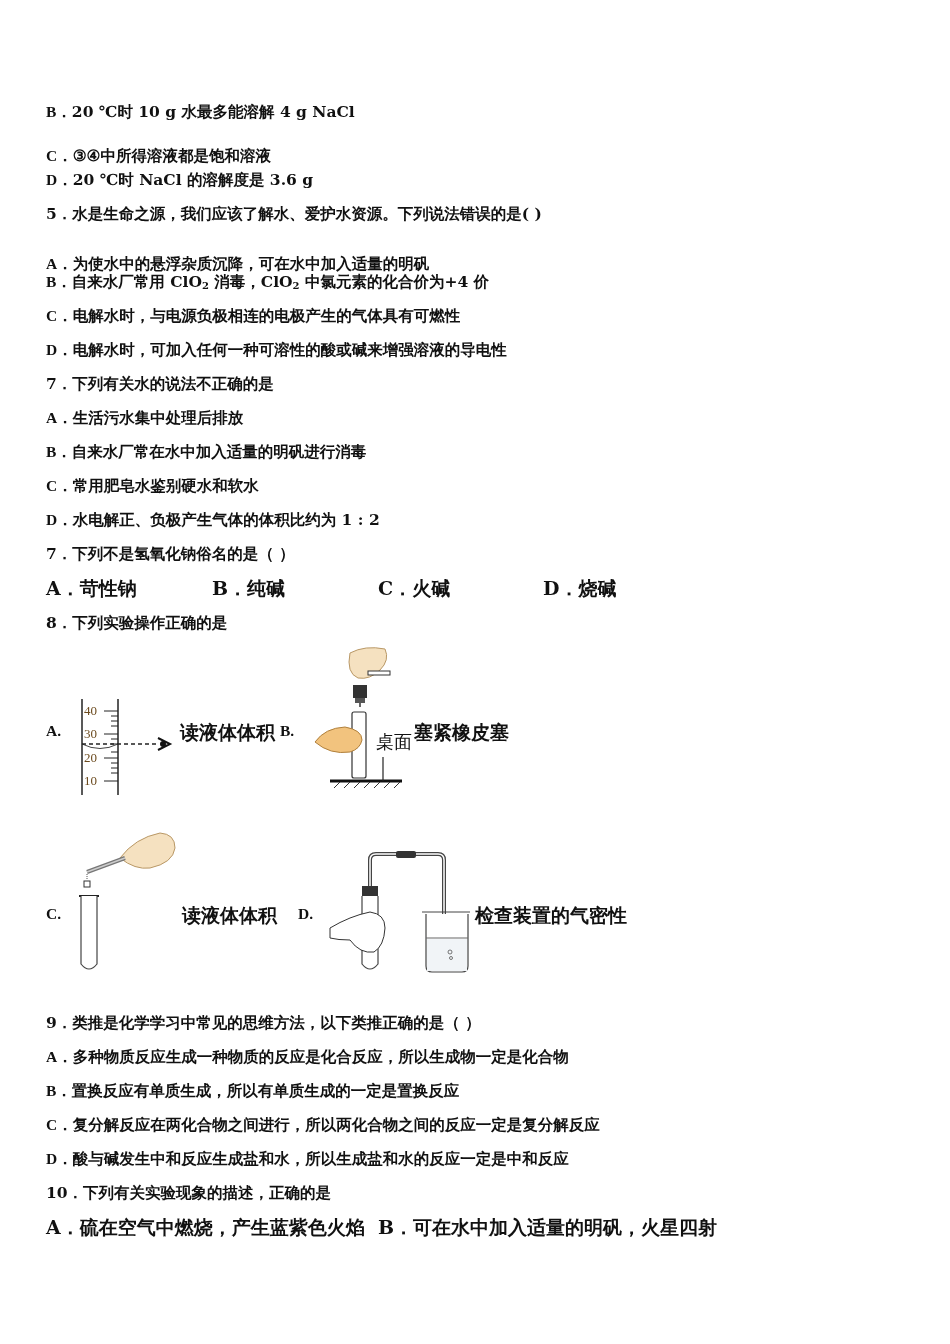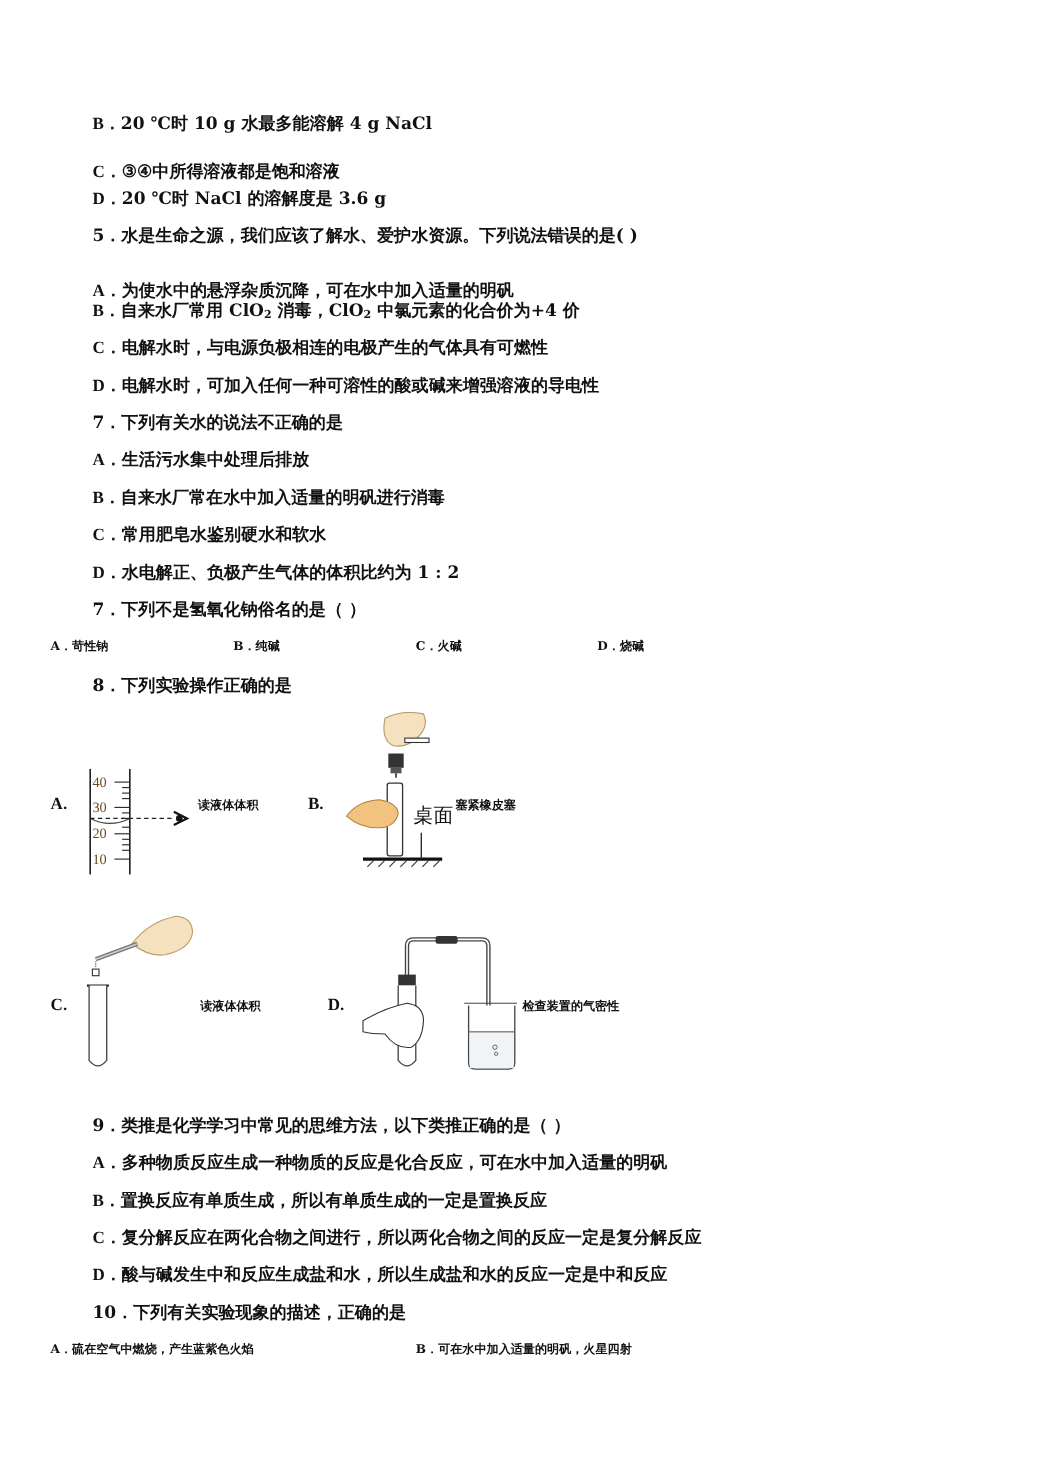--- a/index.html
+++ b/index.html
@@ -1,20 +1,20 @@
 <!DOCTYPE html>
 <html><head>
   <meta charset="utf-8">
   <style>
     html, body { margin: 0; padding: 0; background: #ffffff; }
     body { width: 950px; height: 1344px; position: relative; overflow: hidden;
            font-family: "DejaVu Serif", "Liberation Serif", serif; color: #111; }
-    .line { position: absolute; left: 46px; font-size: 15.5px; line-height: 20px; white-space: nowrap; font-weight: bold; margin-left: 38px; }
+    .line { position: absolute; left: 46px; font-size: 15.5px; line-height: 20px; white-space: nowrap; font-weight: bold; }
     .line .lab { font-family: "Liberation Serif", serif; font-weight: bold; }
-    .abs { position: absolute; white-space: nowrap; font-size: 11px; font-weight: bold; line-height: 20px; }
+    .abs { position: absolute; white-space: nowrap; font-size: 19px; font-weight: bold; line-height: 20px; }
     sub { font-size: 10px; vertical-align: -2px; }
     svg { position: absolute; overflow: visible; }
     .fig-label { position: absolute; font-family: "Liberation Serif", serif; font-weight: bold; font-size: 15.5px; }
   </style>
 </head>
 <body>
 
 <div class="line" style="top:102px">
   <span class="lab">B．</span><span>20 ℃时 10 g 水最多能溶解 4 g NaCl</span>
 </div>
@@ -158,21 +158,21 @@
   <line x1="92" y1="64" x2="140" y2="64" stroke="#444" stroke-width="1"></line>
   <line x1="96" y1="90" x2="138" y2="90" stroke="#666" stroke-width="1.2"></line>
   <rect x="97" y="91" width="40" height="32" fill="#f1f4f7"></rect>
   <circle cx="120" cy="104" r="2" fill="none" stroke="#555" stroke-width="0.8"></circle>
   <circle cx="121" cy="110" r="1.5" fill="none" stroke="#555" stroke-width="0.8"></circle>
 </svg>
 <div class="abs" style="top:905px; left:475px">检查装置的气密性</div>
 
 <div class="line" style="top:1013px">9．类推是化学学习中常见的思维方法，以下类推正确的是（      ）</div>
 <div class="line" style="top:1047px">
-  <span class="lab">A．</span><span>多种物质反应生成一种物质的反应是化合反应，可在水中加入适量的明矾</span>
+  <span class="lab">A．</span><span>多种物质反应生成一种物质的反应是化合反应，所以生成物一定是化合物</span>
 </div>
 <div class="line" style="top:1081px">
   <span class="lab">B．</span><span>置换反应有单质生成，所以有单质生成的一定是置换反应</span>
 </div>
 <div class="line" style="top:1115px">
   <span class="lab">C．</span><span>复分解反应在两化合物之间进行，所以两化合物之间的反应一定是复分解反应</span>
 </div>
 <div class="line" style="top:1149px">
   <span class="lab">D．</span><span>酸与碱发生中和反应生成盐和水，所以生成盐和水的反应一定是中和反应</span>
 </div>

